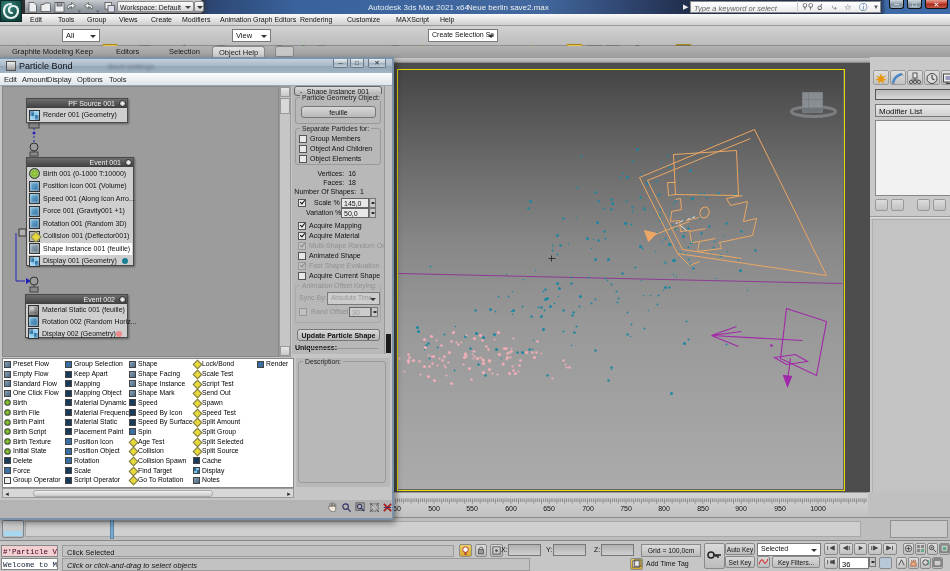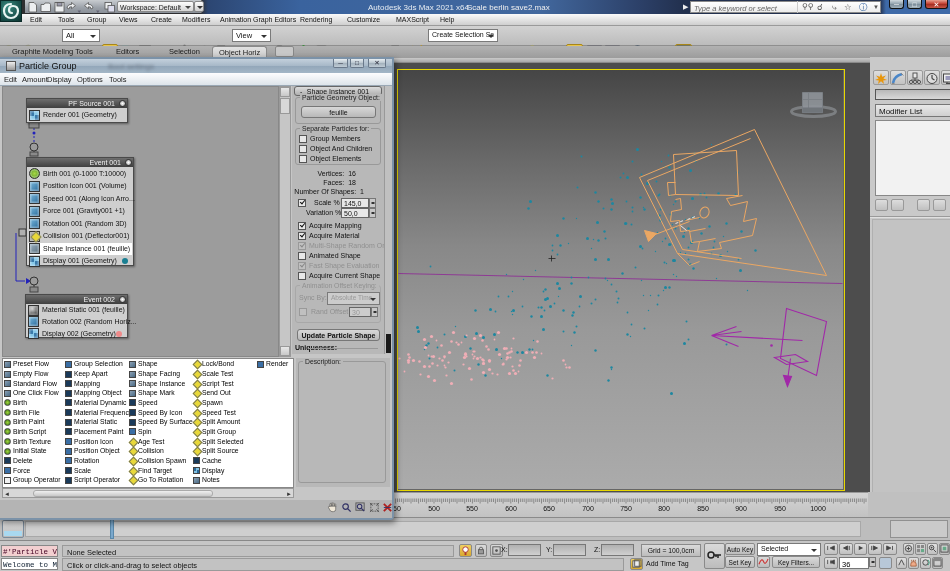--- a/index.html
+++ b/index.html
@@ -62,22 +62,22 @@
 #tshandle:after { content:""; position:absolute; left:1px; bottom:1px; width:18px; height:5px; background:#a8d8f0; }
 #tsmark { position:absolute; left:110px; top:1px; width:4px; height:20px; background:#7aa8cc; border:1px solid #5a88aa; }
 #trbox { position:absolute; left:890px; top:2px; width:58px; height:18px; background:#cacaca; border:1px solid #909090; }
 #status { left:0; top:540px; width:950px; height:31px; background:#c6c6c6; border-top:1px solid #888; }
 #mlpink { position:absolute; left:1px; top:4px; width:57px; height:12px; background:#f2cfd0; border:1px solid #888;
   font-family:"Liberation Mono",monospace; font-size:7.5px; color:#402; padding:1.5px 1px; white-space:nowrap; overflow:hidden; }
 #mlwhite { position:absolute; left:1px; top:17px; width:57px; height:12px; background:#fff; border:1px solid #888;
   font-family:"Liberation Mono",monospace; font-size:7.5px; color:#123; padding:1.5px 1px; white-space:nowrap; overflow:hidden; }
 #selline { position:absolute; left:62px; top:4px; width:392px; height:12px; background:#c2c2c2; border:1px solid #9a9a9a;
   font-size:7.5px; color:#111; padding:2px 4px; }
-#promptline { position:absolute; left:62px; top:17px; width:562px; height:13px; background:#c2c2c2; border:1px solid #9a9a9a;
-  font-size:7.5px; color:#111; padding:2px 4px; }
+#promptline { position:absolute; left:62px; top:17px; width:468px; height:13px; background:#c2c2c2; border:1px solid #9a9a9a;
+  font-size:7.5px; color:#111; padding:2px 4px;font-style:italic; }
 .sfield { position:absolute; top:3px; height:12px; background:linear-gradient(#b0b0b0,#d0d0d0); border:1px solid #777; }
 .slab { position:absolute; font-size:7px; color:#111; }
 .sbtn { position:absolute; background:linear-gradient(#dadada,#bcbcbc); border:1px solid #8a8a8a; border-radius:2px;
   font-size:7.5px; color:#111; text-align:center; }
 .pbtn { position:absolute; height:12px; background:linear-gradient(#e0e0e0,#c0c0c0); border:1px solid #8a8a8a; border-radius:2px; font-size:6px; text-align:center; line-height:10px; color:#333; overflow:hidden; }
 #pv { left:-2px; top:57px; width:396px; height:463px; z-index:20;
   border:2px solid #7b92a8; border-radius:0 0 4px 4px;
   background:#c6c6c6; box-shadow:2px 3px 6px rgba(0,0,0,0.45); }
 #pvtitle { position:absolute; left:0; top:0; width:100%; height:14px;
   background:linear-gradient(#c3d0dc,#a7b8c8 48%,#93a7ba 52%,#a3b6c6); }
@@ -294,24 +294,24 @@
       </svg></div>
     <div class="tbi hl" style="left:675px;width:17px"><svg width="15" height="15" viewBox="0 0 16 16">
         <rect x="1" y="1" width="14" height="14" fill="#d0d8e0" stroke="#456" stroke-width="1.4"></rect>
         <path d="M5,10 q-2,-4 2,-3 q1,-2 3,-1 q3,0 2,2 q2,2 -1,3 l-5,0 q-2,0 -1,-1" fill="#889" stroke="#456"></path>
       </svg></div>
     <div class="tbi" style="left:697px;width:16px"><svg width="15" height="15" viewBox="0 0 16 16">
         <path d="M4,10 q-3,-5 3,-4 q1,-3 4,-1 q5,-1 3,3 q2,3 -2,4 l-6,0 q-3,0 -2,-2 M3,7 l-2,1 M13,7 l2,1" fill="#c8c8c8" stroke="#666"></path>
       </svg></div>
   </div>
 <div class="abs" id="ribbon">
-<span style="left:12px">Graphite Modeling Tools</span>
+<span style="left:12px">Graphite Modeling Keep</span>
     <span style="left:116px">Editors</span>
 <span style="left:169px">Selection</span>
-    <span class="active" style="left:212px">Object Horiz</span>
+    <span class="active" style="left:212px">Object Help</span>
 <span style="left:275px;width:19px;height:11px;border:1px solid #888;background:#c8c8c8;border-radius:2px"></span>
 </div>
 <div class="abs" id="ribbonedge"></div>
 <div class="abs" id="vp">
 <svg width="445" height="419" viewBox="398.5 70.5 445 419" style="position:absolute;left:0;top:0">
 <defs>
         <linearGradient id="vg" x1="0" y1="0" x2="0" y2="1">
 <stop offset="0" stop-color="#454545"></stop>
           <stop offset="0.22" stop-color="#6a6a6a"></stop>
 <stop offset="0.42" stop-color="#888888"></stop>
@@ -977,21 +977,21 @@
 <div class="abs" id="tlright"></div>
 <div class="abs" id="trackrow">
     <div id="tstrack"></div>
     <div id="tshandle"></div>
     <div id="tsmark"></div>
     <div id="trbox"></div>
   </div>
 <div class="abs" id="status">
 <div id="mlpink">#'Particle V.</div>
 <div id="mlwhite">Welcome to M</div>
-<div id="selline">None Selected</div>
+<div id="selline">Click Selected</div>
 <div id="promptline">Click or click-and-drag to select objects</div>
 <span class="sbtn" style="left:459px;top:3px;width:13px;height:13px;background:linear-gradient(#f0d060,#d8a830);padding:0"><svg width="11" height="11" viewBox="0 0 12 12">
         <circle cx="6" cy="5" r="3" fill="#fff" stroke="#a33"></circle>
         <rect x="5" y="8" width="2" height="3" fill="#a33"></rect>
       </svg></span>
 <span class="sbtn" style="left:475px;top:3px;width:12px;height:13px;padding:0"><svg width="10" height="11" viewBox="0 0 12 12">
         <rect x="3" y="5" width="6" height="5" fill="#999" stroke="#555"></rect>
         <path d="M4,5 v-1 a2,2 0 0 1 4,0 v1" fill="none" stroke="#555"></path>
       </svg></span>
 <span class="sbtn" style="left:490px;top:3px;width:13px;height:13px;padding:0"><svg width="11" height="11" viewBox="0 0 12 12">
@@ -1073,21 +1073,21 @@
 <span class="pbtn" style="left:915px;top:543px;width:11px"><svg width="9" height="9" viewBox="0 0 10 10">
         <rect x="1" y="1" width="3.5" height="3.5" fill="#888"></rect>
         <rect x="5.5" y="1" width="3.5" height="3.5" fill="#888"></rect>
         <rect x="1" y="5.5" width="3.5" height="3.5" fill="#888"></rect>
         <rect x="5.5" y="5.5" width="3.5" height="3.5" fill="#6a8"></rect>
       </svg></span>
 </div>
 <div class="abs" id="pv">
 <div id="pvtitle">
   <div id="pvicon"></div>
-      <span class="t">Particle Group</span>
+      <span class="t">Particle Bond</span>
       <span id="pvghost">Boot settings</span>
   <span class="pvwb" style="left:333px;width:15px">
         <span>─</span>
       </span>
   <span class="pvwb" style="left:350px;width:14px">
         <span>□</span>
       </span>
   <span class="pvwb" style="left:368px;width:18px">
         <span>✕</span>
       </span>
@@ -1506,21 +1506,21 @@
 <path d="M67,7 q-1,-4 -4.5,-3.5 l0,-2 -4,3.2 4,3 0,-2 q2.5,-0.3 2.5,2.3 Z"></path>
 <rect x="79" y="1.5" width="6.5" height="6.5"></rect>
         <rect x="82" y="4.5" width="6.5" height="6.5" fill="#dde"></rect>
 </g>
 <path d="M51.5,9.5 l3.5,0 -1.7,2.5 Z" fill="#667"></path>
       <path d="M70,9.5 l3.5,0 -1.7,2.5 Z" fill="#667"></path>
 </svg></div>
 <div class="abs" id="wsp">Workspace: Default</div>
 <div class="abs" id="wspb"></div>
 <span class="ttext" style="left:368px;color:#e6ecf2">Autodesk 3ds Max  2021 x64</span>
-<span class="ttext" style="left:467px">Scale berlin save2.max</span>
+<span class="ttext" style="left:467px">Neue berlin save2.max</span>
 <span class="ici" style="left:683px;color:#eee;font-size:7px;top:3px">▶</span>
 <div class="abs" id="isearch">Type a keyword or select</div>
 <div class="abs" id="icicons">
 <span style="left:4px;font-size:8px">⚲⚲</span>
 <span style="left:19px">☌</span>
 <span style="left:34px">⤷</span>
 <span style="left:46px">☆</span>
 <span style="left:61px;color:#2a5a9a">ⓘ</span>
 <span style="left:75px;font-size:6px">▼</span>
 </div>

